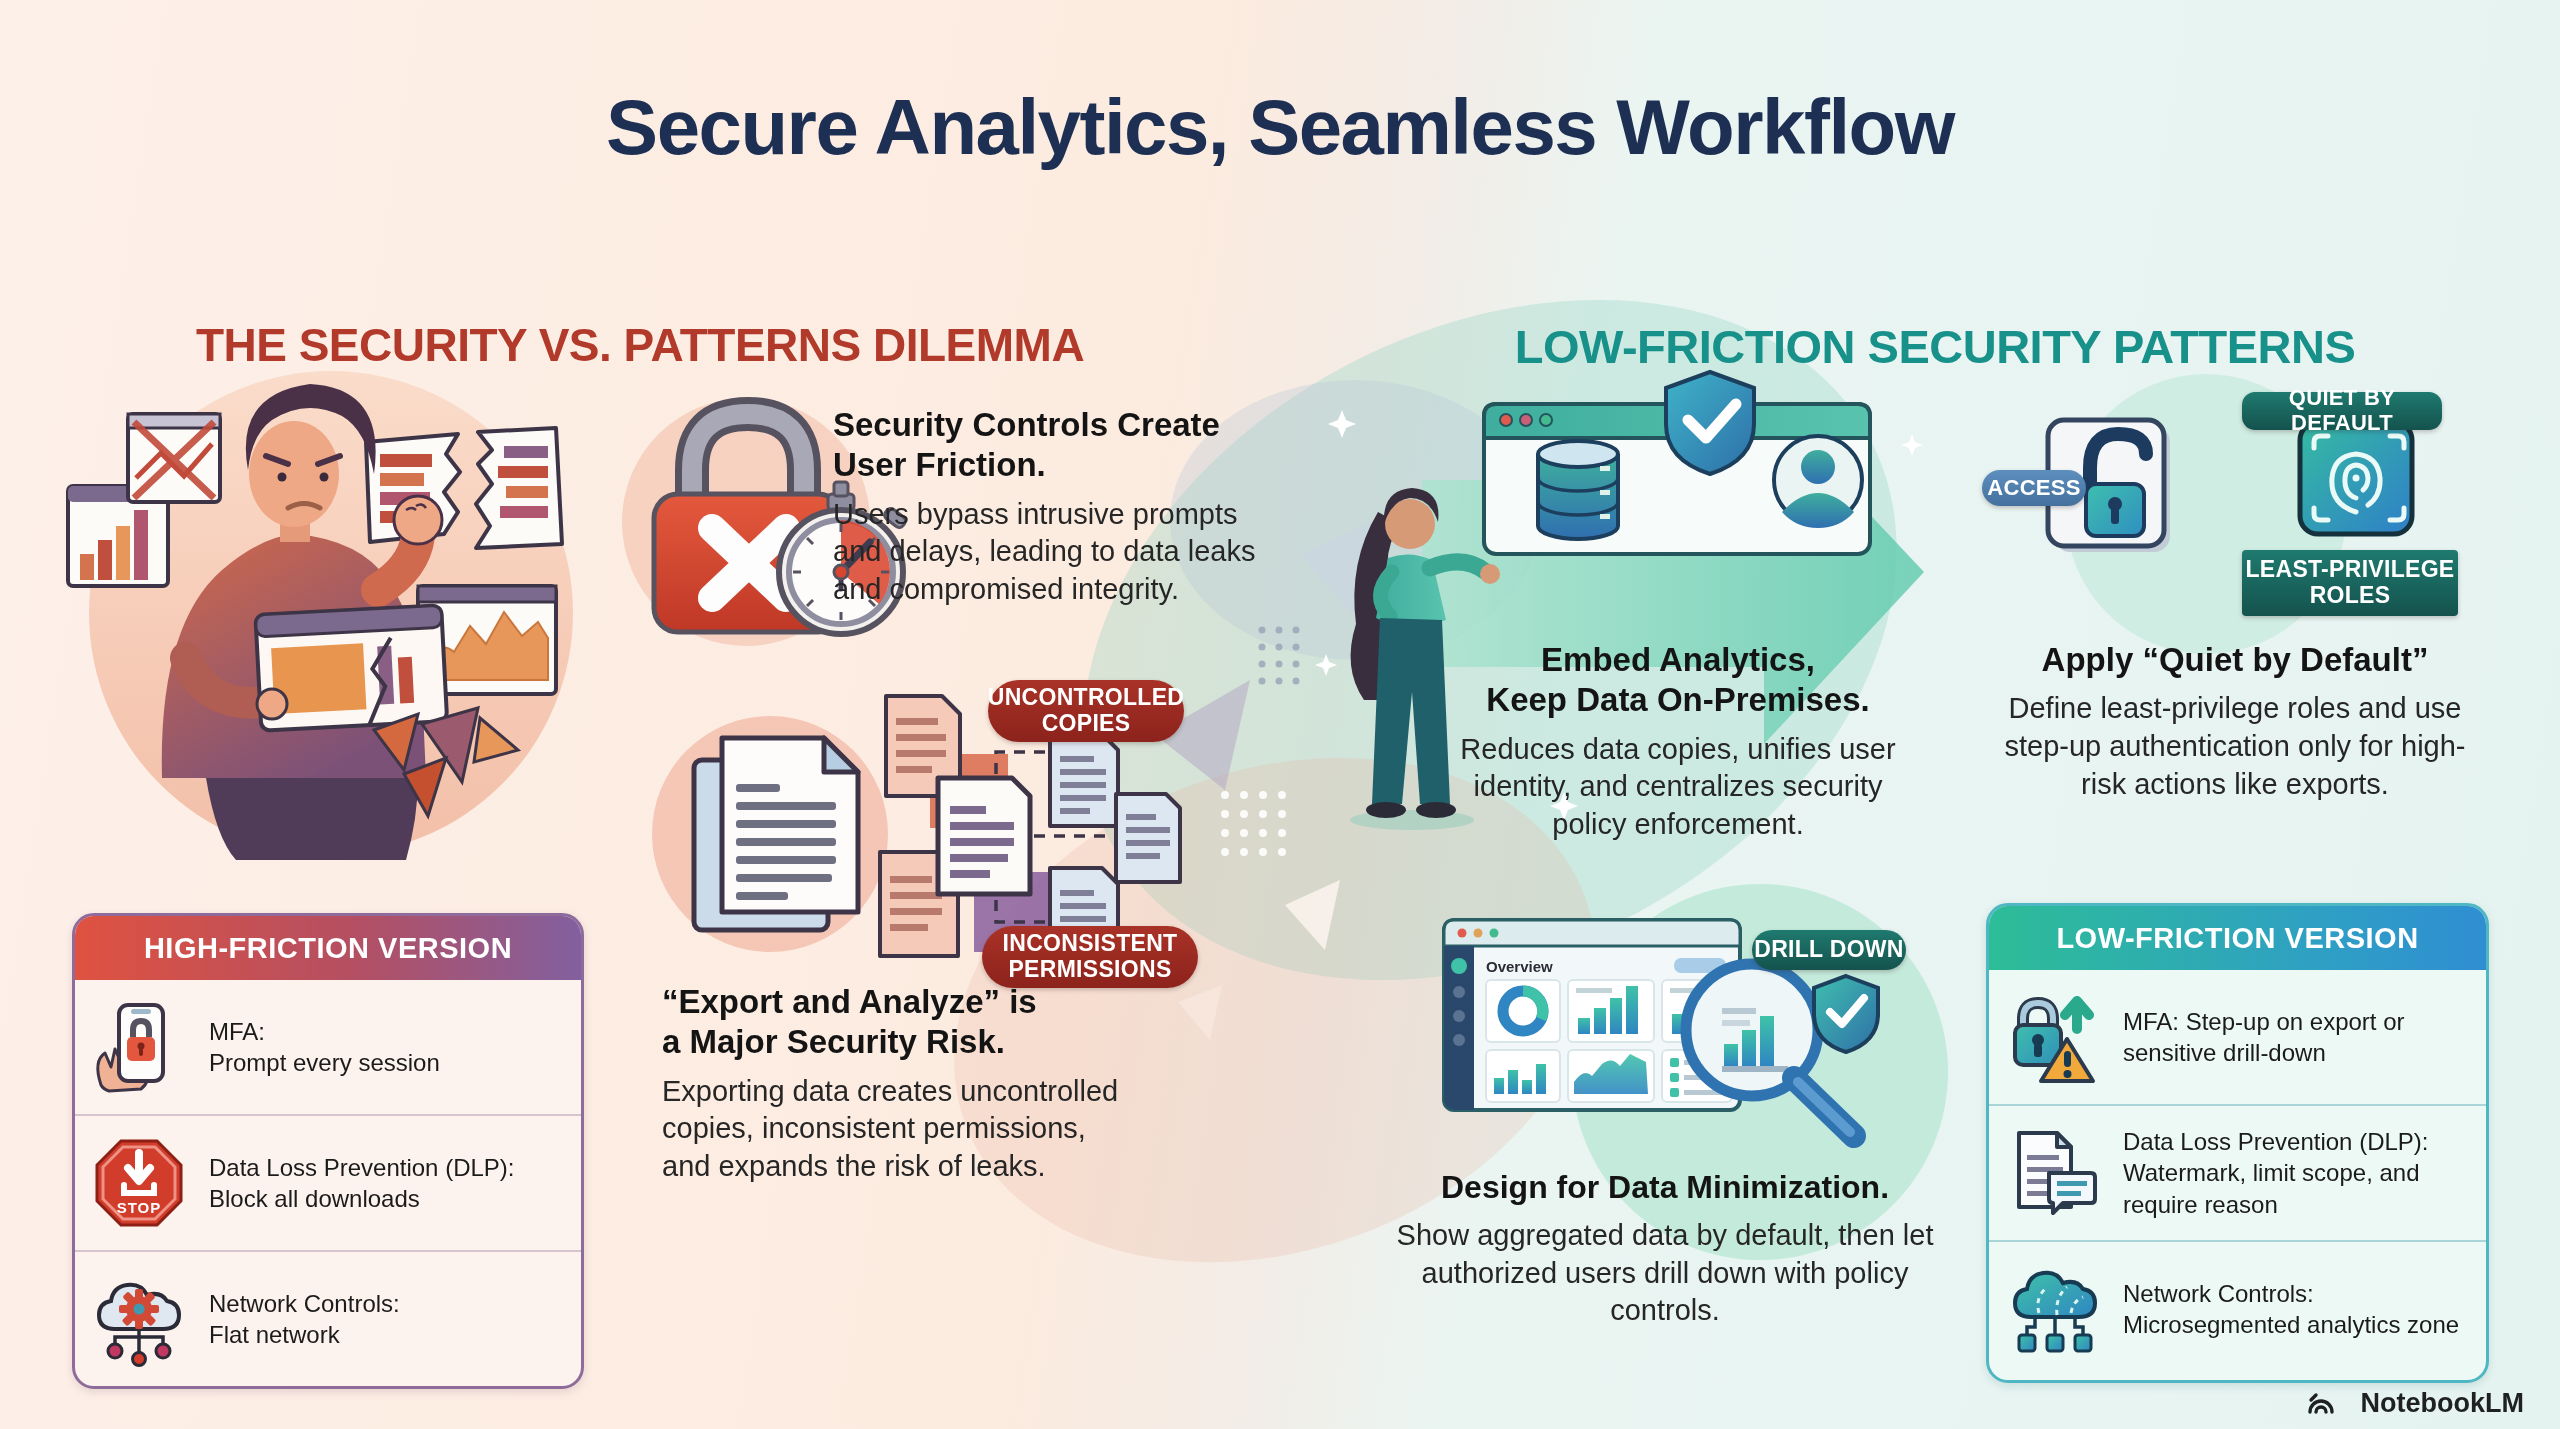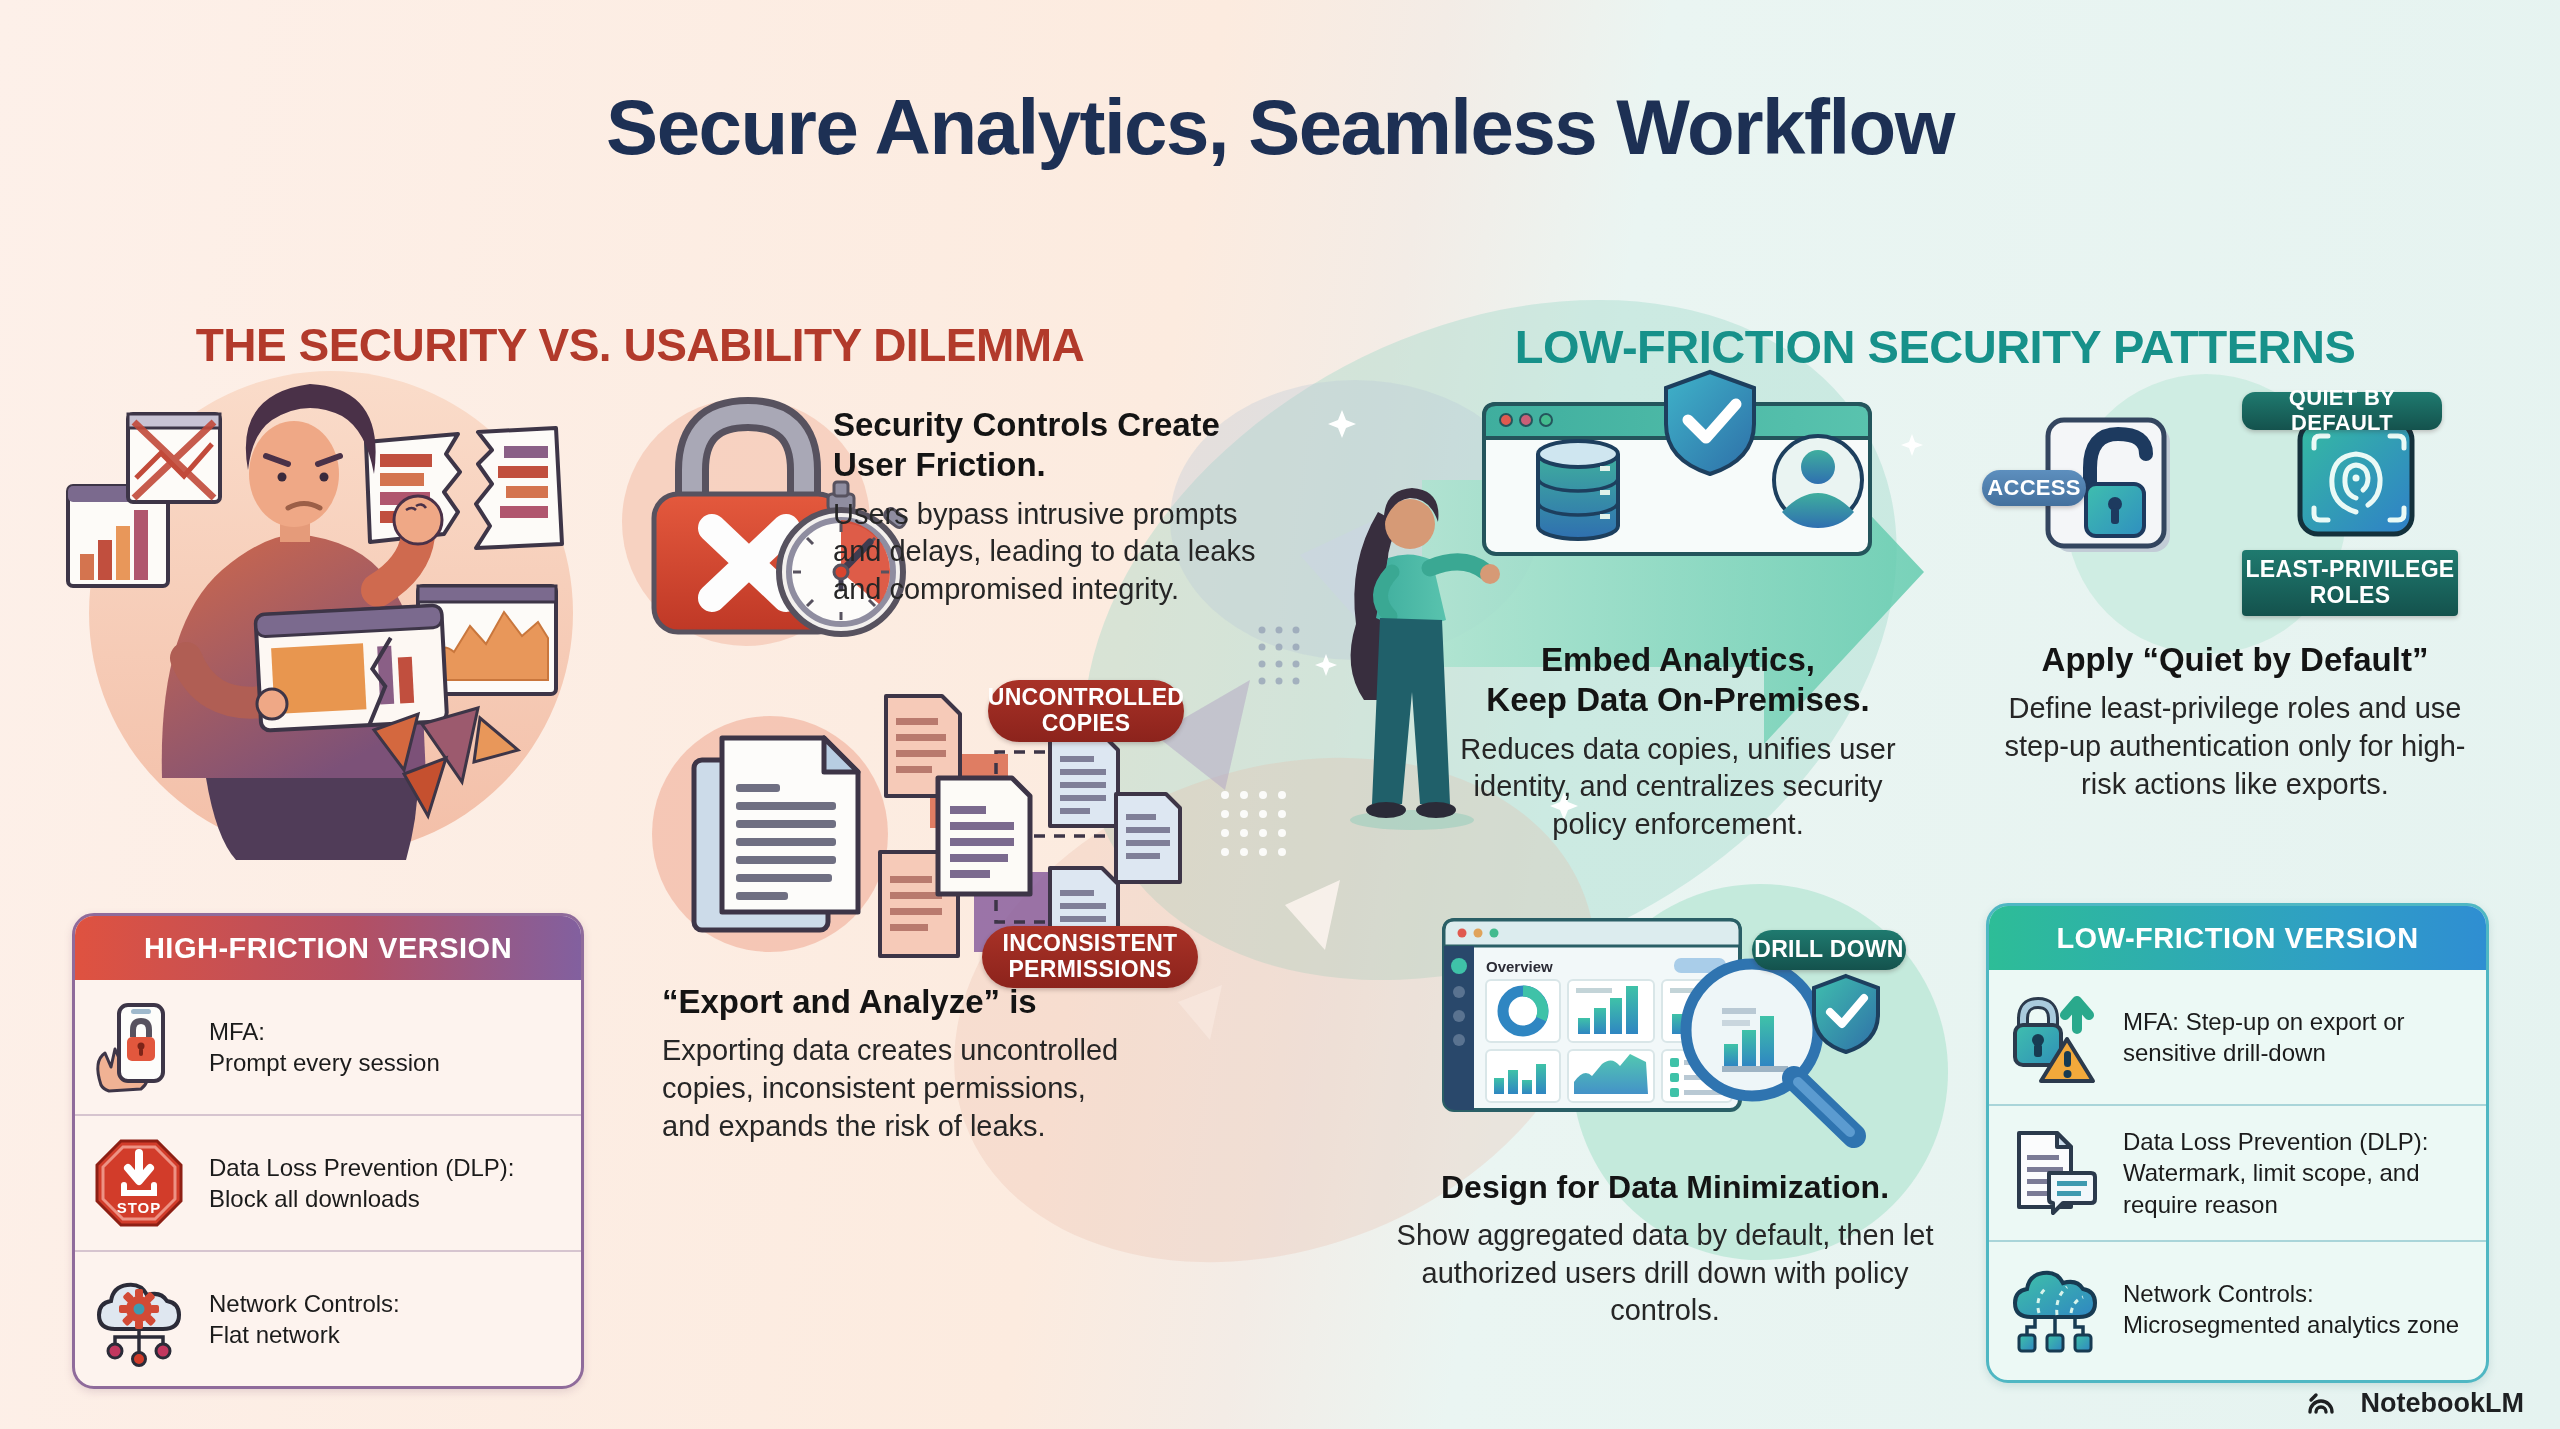--- a/index.html
+++ b/index.html
@@ -97,21 +97,21 @@
       <circle cx="1262" cy="664" r="3.5"></circle>
         <circle cx="1279" cy="664" r="3.5"></circle>
         <circle cx="1296" cy="664" r="3.5"></circle>
       <circle cx="1262" cy="681" r="3.5"></circle>
         <circle cx="1279" cy="681" r="3.5"></circle>
         <circle cx="1296" cy="681" r="3.5"></circle>
     </g>
   </svg>
 
   <h1 class="title">Secure Analytics, Seamless Workflow</h1>
-  <h2 class="sec-h left">THE SECURITY VS. USABILITY DILEMMA</h2>
+  <h2 class="sec-h left">THE SECURITY VS. PATTERNS DILEMMA</h2>
   <h2 class="sec-h right">LOW-FRICTION SECURITY PATTERNS</h2>
 
   <svg class="abs" style="left:66px;top:358px" width="800" height="510" viewBox="0 0 800 510">
     <defs>
       <linearGradient id="gp1" x1="0" y1="0" x2="0" y2="1">
           <stop offset="0" stop-color="#fadcca"></stop>
           <stop offset="1" stop-color="#f3bfa8"></stop>
         </linearGradient>
       <linearGradient id="gsw" x1="0" y1="0" x2="0.6" y2="1">
           <stop offset="0" stop-color="#d2694a"></stop>
@@ -294,20 +294,21 @@
         </g>
     </g>
   </svg>
 
   <div class="pill red" id="pill-uncontrolled">UNCONTROLLED COPIES</div>
   <div class="pill red" id="pill-inconsistent">INCONSISTENT PERMISSIONS</div>
 
   <div class="tblock" id="txt-export" style="left:662px;top:982px;width:465px">
     <div class="h">
       <span>“Export and Analyze” is</span>
+      <span>a Major Security Risk.</span>
     </div>
     <div class="b">Exporting data creates uncontrolled copies, inconsistent permissions, and expands the risk of leaks.</div>
   </div>
 
   <div class="vcard" id="card-high">
     <div class="hd">HIGH-FRICTION VERSION</div>
     <div class="row">
       <span class="ic">
         <svg width="96" height="96" viewBox="0 0 96 96">
           <path d="M10 86 Q2 62 14 54 L20 68 L24 50 L31 66 L36 52 L41 68 Q48 62 55 70 Q60 82 50 90 L18 92 Q12 90 10 86 Z" fill="#f0b294" stroke="#3d3547" stroke-width="3" stroke-linejoin="round"></path>

